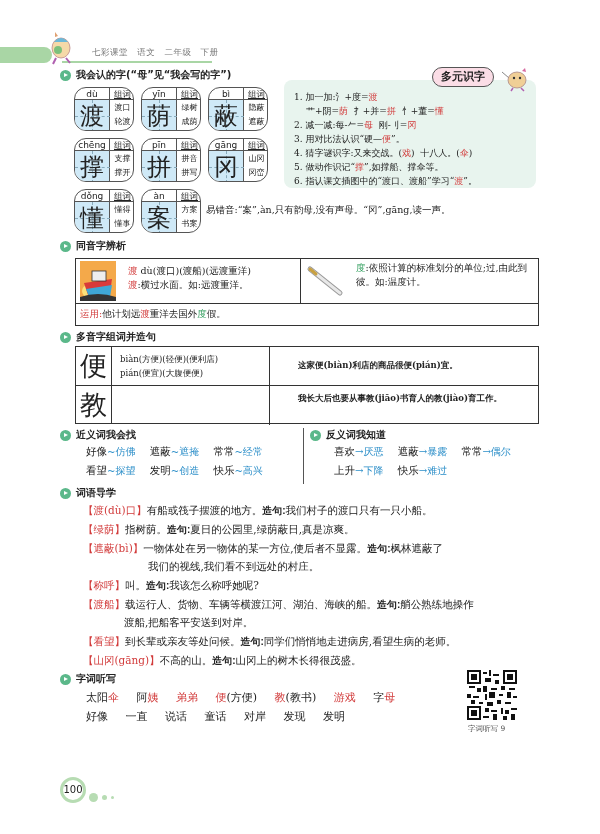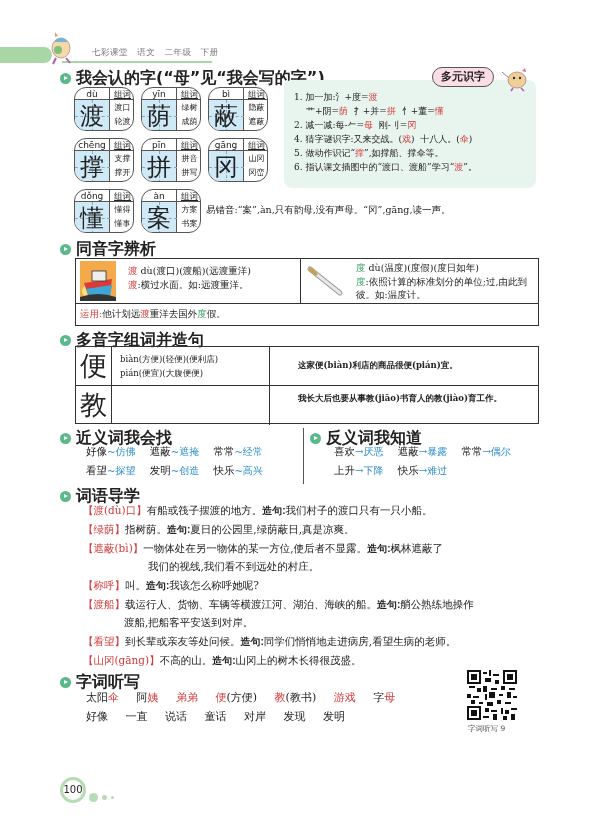--- a/index.html
+++ b/index.html
@@ -7,21 +7,21 @@
   body { position: relative; font-family: "DejaVu Serif", "Liberation Serif", serif; color: #222; font-size: 12px; }
   .sans { font-family: "DejaVu Sans", "Liberation Sans", sans-serif; }
 
   
   .hdr-band { position: absolute; left: 0; top: 47px; width: 52px; height: 16px; background: #a9d6a5; border-radius: 0 10px 10px 0; }
   .hdr-line { position: absolute; left: 62px; top: 61px; width: 150px; height: 1.5px; background: #a9d6a5; }
   .mascot { position: absolute; left: 46px; top: 30px; width: 28px; height: 36px; }
   .hdr-title { position: absolute; left: 92px; top: 47px; font-size: 8.5px; color: #777; letter-spacing: 0.5px; }
   .hdr-title span { margin-right: 6px; }
 
-  .sec-title { position: absolute; display: flex; align-items: center; font-size: 16px; font-weight: bold; color: #222; text-align: center; }
+  .sec-title { position: absolute; display: flex; align-items: center; font-size: 10px; font-weight: bold; color: #222; text-align: center; }
   .sec-title .dot { width: 11px; height: 11px; border-radius: 50%; background: #5bb88a; margin-right: 5px; position: relative; }
   .sec-title .dot::after { content: ""; position: absolute; left: 4px; top: 3px; border-left: 4px solid #fff; border-top: 2.5px solid transparent; border-bottom: 2.5px solid transparent; }
 
   
   .cards { position: absolute; left: 74px; top: 87px; width: 200px; }
   .card { position: absolute; width: 60px; height: 44px; border: 1.3px solid #555; border-radius: 12px; background: #fff; overflow: hidden; }
   .card .py { position: absolute; left: 0; top: 0; width: 35px; height: 12px; font-size: 9px; text-align: center; line-height: 12px; border-right: 1px solid #555; border-bottom: 1px solid #555; font-family: "DejaVu Sans", sans-serif; }
   .card .zc { position: absolute; left: 35px; top: 0; width: 25px; height: 12px; font-size: 8.5px; text-align: center; line-height: 12px; border-bottom: 1px solid #555; text-decoration: underline; }
   .card .ch { position: absolute; left: 0; top: 12px; width: 35px; height: 32px; background: #cfe9f7; border-right: 1px solid #555; font-size: 24px; text-align: center; line-height: 32px; }
   .card .ch::before { content: ""; position: absolute; left: 0; top: 16px; width: 35px; border-top: 1px dashed #8ab; }
@@ -188,20 +188,21 @@
   <ellipse cx="17" cy="14" rx="9" ry="8" fill="#f0cf96" stroke="#a88" stroke-width="0.8"></ellipse>
   <circle cx="14" cy="12" r="1.2" fill="#333"></circle>
     <circle cx="20" cy="12" r="1.2" fill="#333"></circle>
   <path d="M22 5 l3 -3 l1 4z" fill="#d86aa0"></path>
   <path d="M13 22 l-2 3 M21 22 l3 3" stroke="#b060b0" stroke-width="1.5"></path>
 </svg>
 <div class="dy-list">
   <div><span>1.</span> <span>加一加:氵+度=</span><span class="red">渡</span></div>
   <div style="padding-left:12px"><span>艹+阴=</span><span class="red">荫</span><span style="white-space:pre">  扌+并=</span><span class="red">拼</span><span style="white-space:pre">  忄+董=</span><span class="red">懂</span></div>
   <div><span>2.</span> <span>减一减:每-𠂉=</span><span class="red">母</span><span style="white-space:pre">  刚-刂=</span><span class="red">冈</span></div>
+  <div><span>3.</span> <span>用对比法认识“硬—</span><span class="red">便</span><span>”。</span></div>
   <div><span>4.</span> <span>猜字谜识字:又来交战。(</span><span class="red">戏</span><span style="white-space:pre">)  十八人。(</span><span class="red">伞</span><span>)</span></div>
   <div><span>5.</span> <span>做动作识记“</span><span class="red">撑</span><span>”,如撑船、撑伞等。</span></div>
   <div><span>6.</span> <span>指认课文插图中的“渡口、渡船”学习“</span><span class="red">渡</span><span>”。</span></div>
 </div>
 
 <div class="sec-title sans" style="left:60px; top:239px;">
   <span class="dot"></span>
   <span>同音字辨析</span>
 </div>
 <div class="tyz">
@@ -218,21 +219,20 @@
       <div><span class="red">渡</span><span> dù(渡口)(渡船)(远渡重洋)</span></div>
       <div><span class="red">渡</span><span>:横过水面。如:远渡重洋。</span></div>
     </div>
     <div class="divider"></div>
     <svg class="thermo" viewBox="0 0 38 36">
       <line x1="4" y1="6" x2="34" y2="30" stroke="#999" stroke-width="5" stroke-linecap="round"></line>
       <line x1="4" y1="6" x2="34" y2="30" stroke="#e8e8e8" stroke-width="3" stroke-linecap="round"></line>
       <line x1="4" y1="6" x2="10" y2="11" stroke="#c8a040" stroke-width="3" stroke-linecap="round"></line>
     </svg>
     <div class="t2">
-      <div><span class="green">度</span><span> dù(温度)(度假)(度日如年)</span></div>
       <div><span class="green">度</span><span>:依照计算的标准划分的单位;过,由此到彼。如:温度计。</span></div>
     </div>
   </div>
   <div class="use">
     <span class="red">运用:</span><span>他计划远</span><span class="red">渡</span><span>重洋去国外</span><span class="green">度</span><span>假。</span>
   </div>
 </div>
 
 <div class="sec-title sans" style="left:60px; top:330px;">
   <span class="dot"></span>

